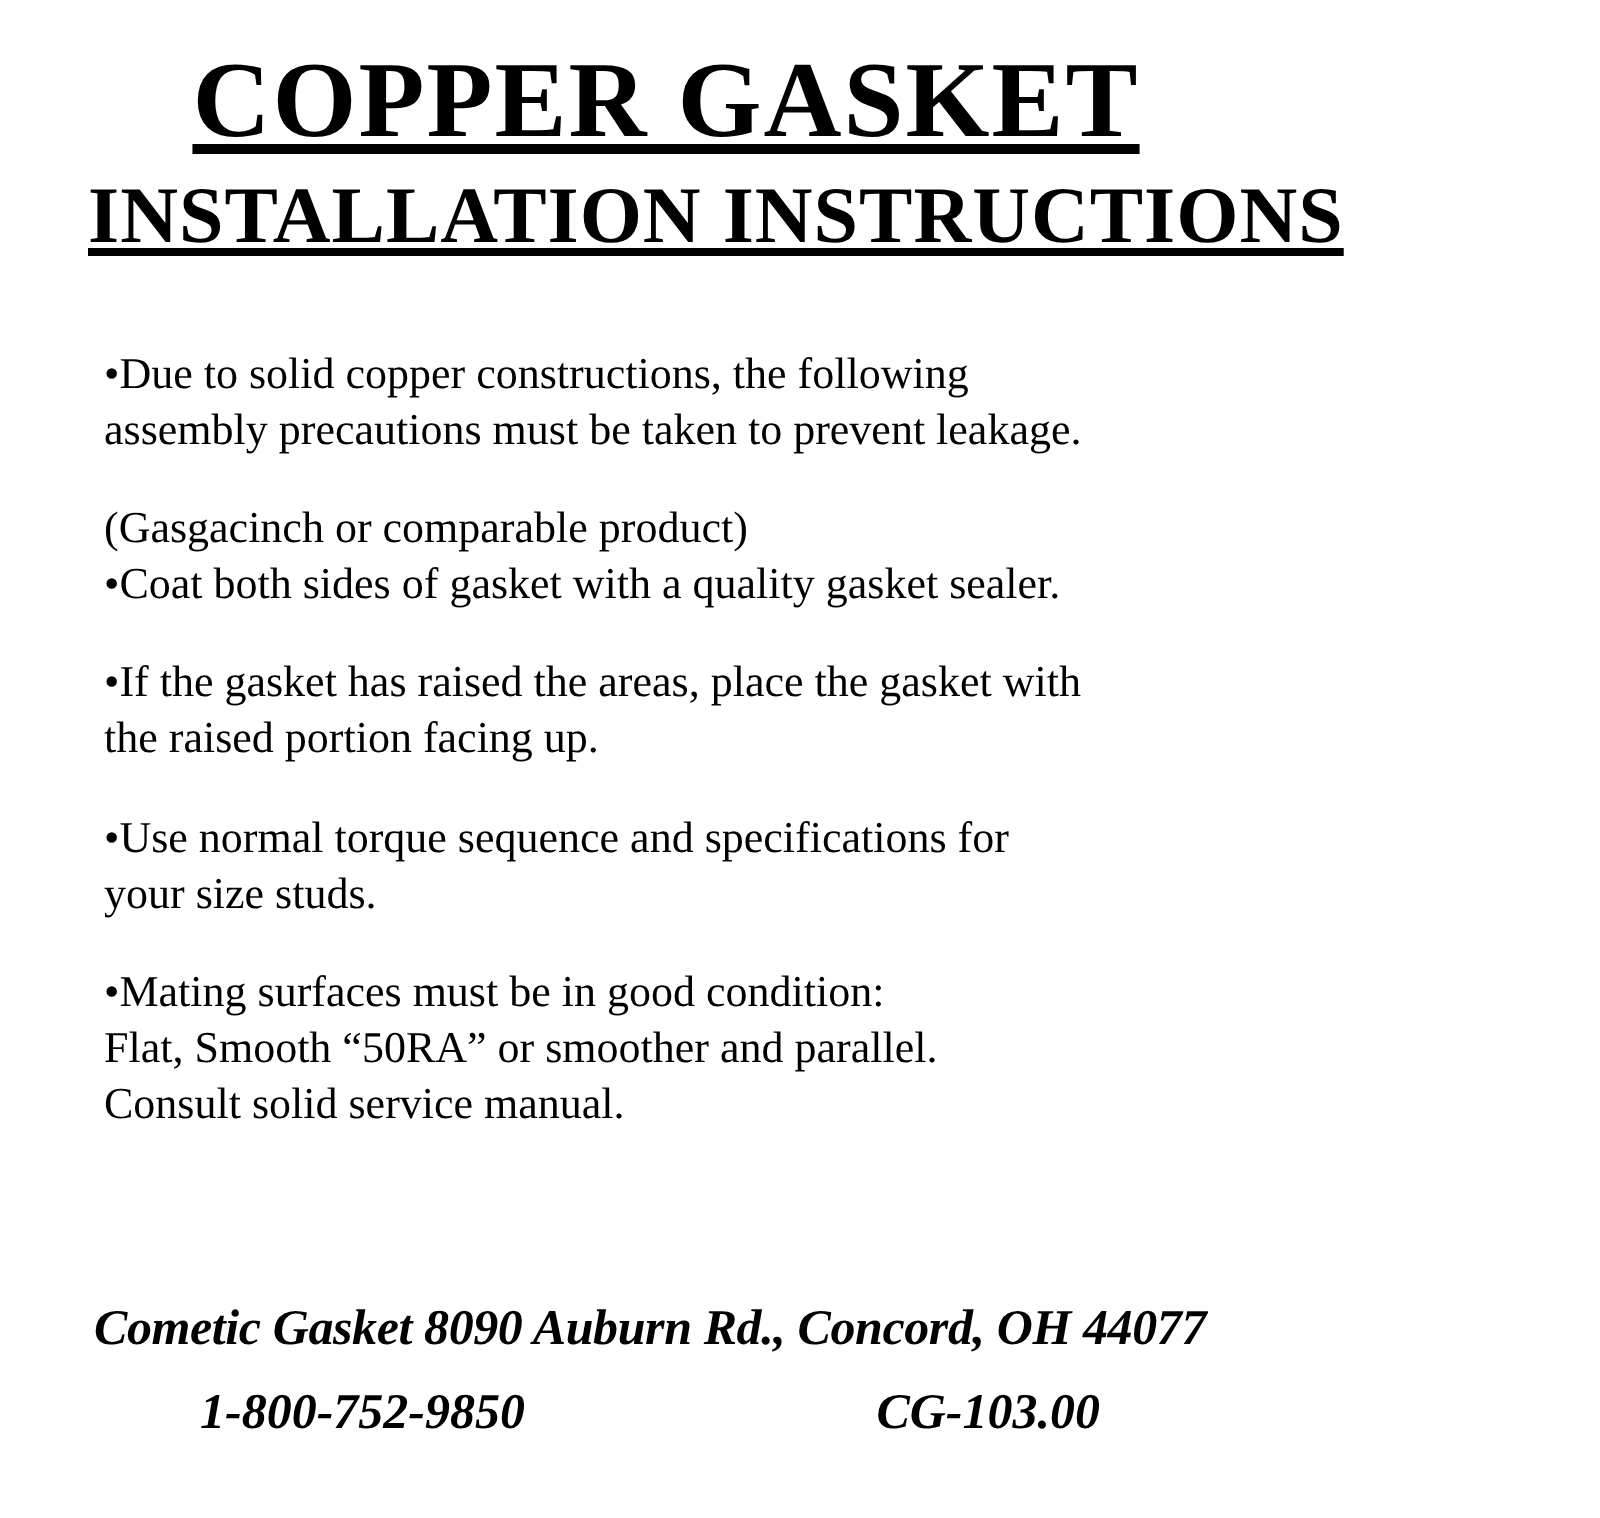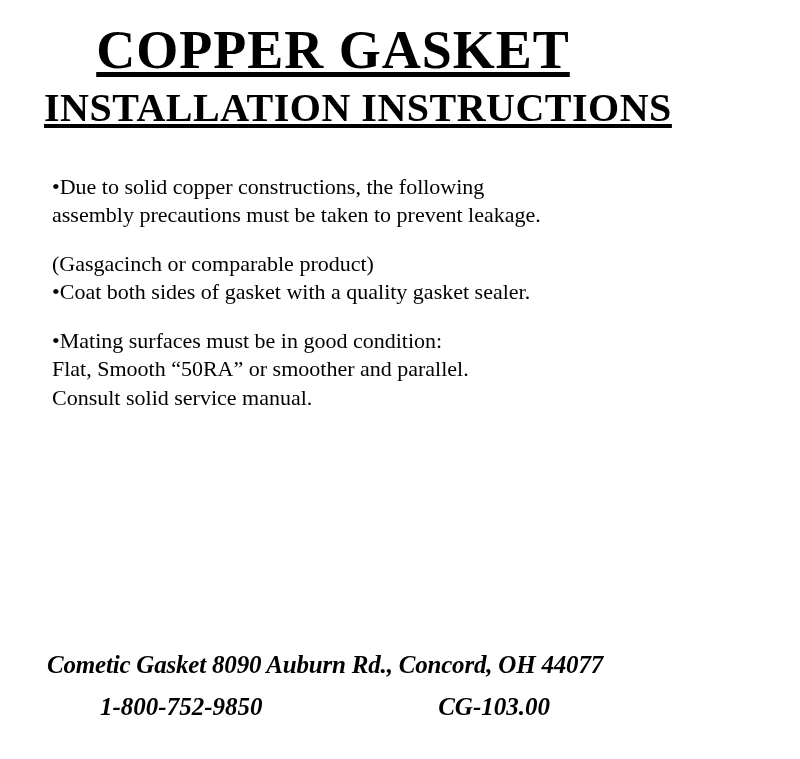--- a/index.html
+++ b/index.html
@@ -103,22 +103,28 @@
       <span class="ln">•Due to solid copper constructions, the following</span>
       <span class="ln">assembly precautions must be taken to prevent leakage.</span>
     </div>
 
     <div class="bullet-para">
       <span class="ln">(Gasgacinch or comparable product)</span>
       <span class="ln">•Coat both sides of gasket with a quality gasket sealer.</span>
     </div>
 
     <div class="bullet-para">
+      <span class="ln">•If the gasket has raised the areas, place the gasket with</span>
+      <span class="ln">the raised portion facing up.</span>
     </div>
 
+    <div class="bullet-para">
+      <span class="ln">•Use normal torque sequence and specifications for</span>
+      <span class="ln">your size studs.</span>
+    </div>
 
     <div class="bullet-para">
       <span class="ln">•Mating surfaces must be in good condition:</span>
       <span class="ln">Flat, Smooth “50RA” or smoother and parallel.</span>
       <span class="ln">Consult solid service manual.</span>
     </div>
 
   </div>
 
   <div class="footer-block">

